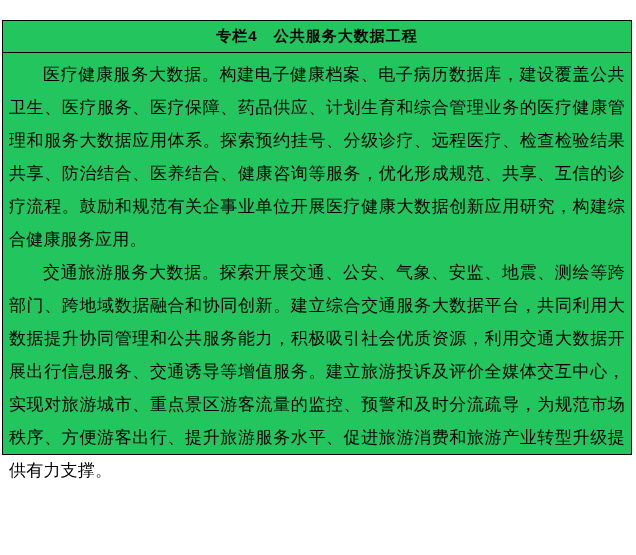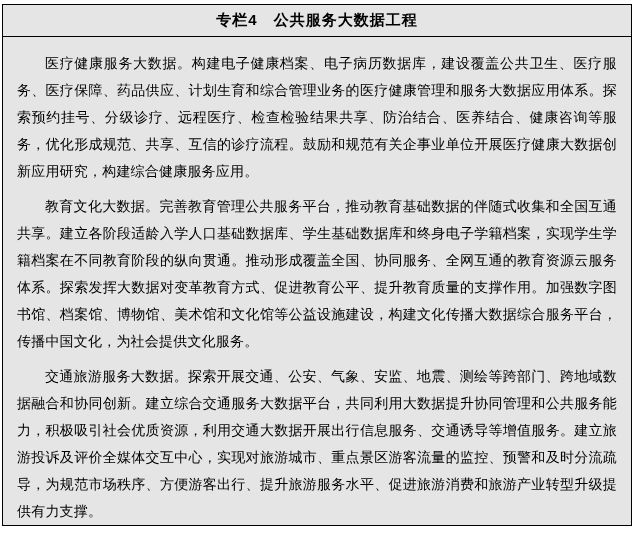--- a/index.html
+++ b/index.html
@@ -10,25 +10,25 @@
   body {
     width: 636px;
     height: 555px;
     font-family: "Liberation Serif", "DejaVu Serif", serif;
     color: #000000;
     overflow: hidden;
   }
   .panel {
     position: absolute;
     left: 2px;
-    top: 4px;
+    top: 20px;
     width: 630px;
-    height: 522px;
+    height: 435px;
     border: 1px solid #000000;
-    background: #e5e5e5;
+    background: #22c55e;
     box-sizing: border-box;
   }
   .panel-header {
     height: 32px;
     border-bottom: 1px solid #000000;
     display: flex;
     align-items: center;
     justify-content: center;
     box-sizing: border-box;
   }
@@ -37,33 +37,32 @@
     font-weight: bold;
     font-size: 15px;
     letter-spacing: 1px;
     white-space: pre;
   }
   .panel-body {
     padding: 5px 6px 0 6px;
     box-sizing: border-box;
   }
   .panel-body p {
-    margin: 8px;
-    font-size: 14px;
-    line-height: 27px;
+    margin: 0;
+    font-size: 17px;
+    line-height: 33px;
     text-align: justify;
     text-indent: 2em;
     letter-spacing: 0.2px;
   }
 </style>
 </head>
 <body>
 
 <div class="panel">
   <div class="panel-header">
     <span class="panel-title">专栏4　公共服务大数据工程</span>
   </div>
   <div class="panel-body">
     <p>医疗健康服务大数据。构建电子健康档案、电子病历数据库，建设覆盖公共卫生、医疗服务、医疗保障、药品供应、计划生育和综合管理业务的医疗健康管理和服务大数据应用体系。探索预约挂号、分级诊疗、远程医疗、检查检验结果共享、防治结合、医养结合、健康咨询等服务，优化形成规范、共享、互信的诊疗流程。鼓励和规范有关企事业单位开展医疗健康大数据创新应用研究，构建综合健康服务应用。</p>
-    <p>教育文化大数据。完善教育管理公共服务平台，推动教育基础数据的伴随式收集和全国互通共享。建立各阶段适龄入学人口基础数据库、学生基础数据库和终身电子学籍档案，实现学生学籍档案在不同教育阶段的纵向贯通。推动形成覆盖全国、协同服务、全网互通的教育资源云服务体系。探索发挥大数据对变革教育方式、促进教育公平、提升教育质量的支撑作用。加强数字图书馆、档案馆、博物馆、美术馆和文化馆等公益设施建设，构建文化传播大数据综合服务平台，传播中国文化，为社会提供文化服务。</p>
     <p>交通旅游服务大数据。探索开展交通、公安、气象、安监、地震、测绘等跨部门、跨地域数据融合和协同创新。建立综合交通服务大数据平台，共同利用大数据提升协同管理和公共服务能力，积极吸引社会优质资源，利用交通大数据开展出行信息服务、交通诱导等增值服务。建立旅游投诉及评价全媒体交互中心，实现对旅游城市、重点景区游客流量的监控、预警和及时分流疏导，为规范市场秩序、方便游客出行、提升旅游服务水平、促进旅游消费和旅游产业转型升级提供有力支撑。</p>
   </div>
 </div>
 
 </body></html>

